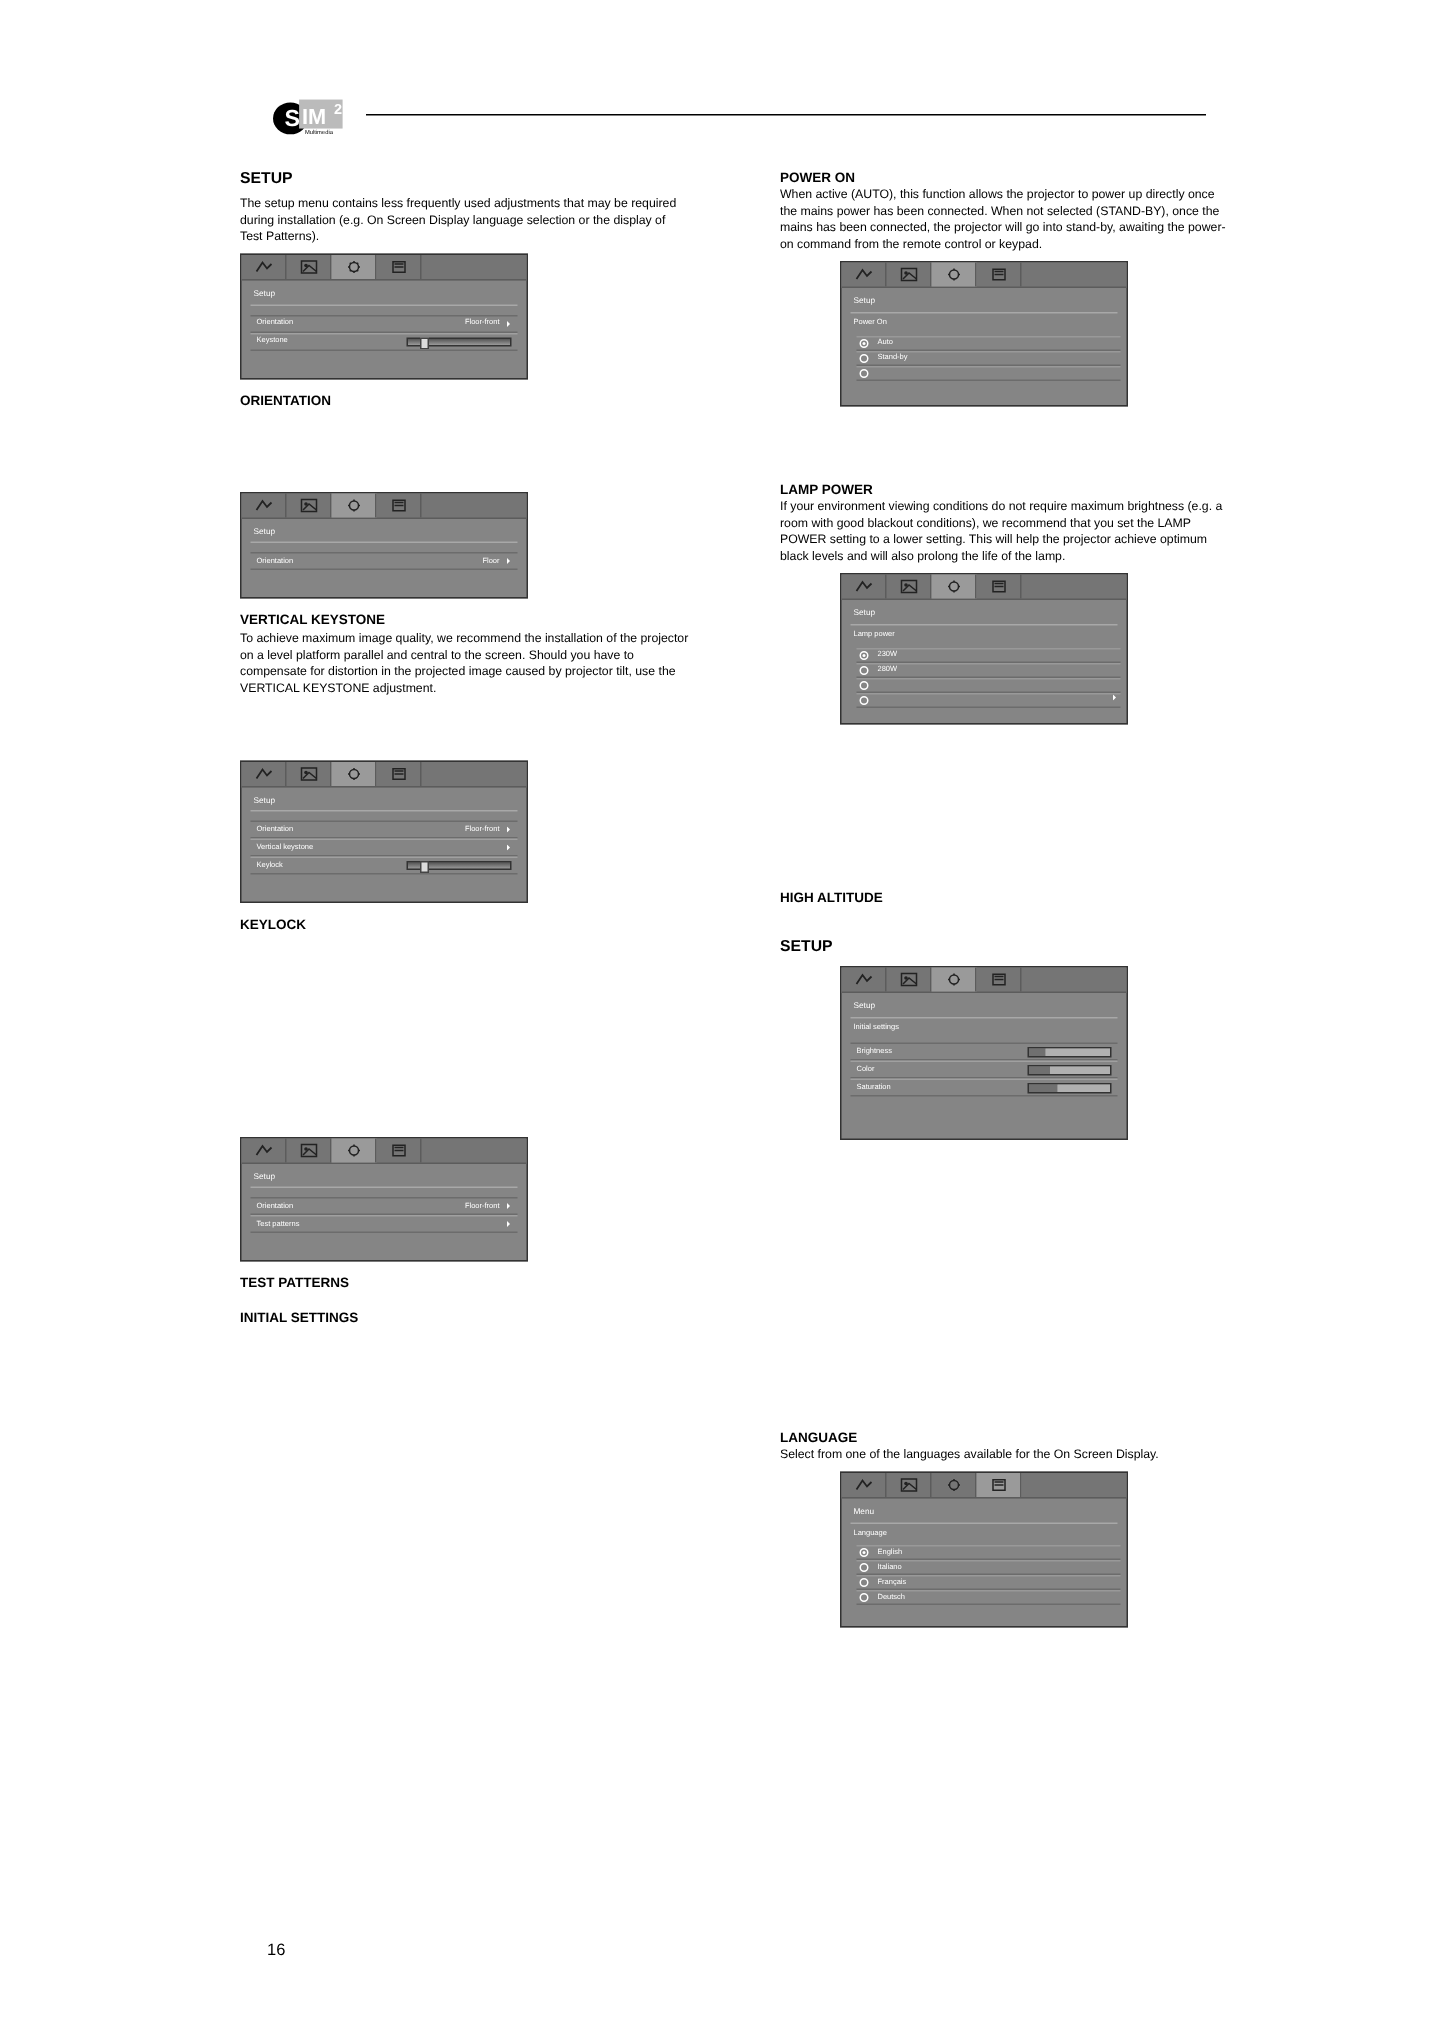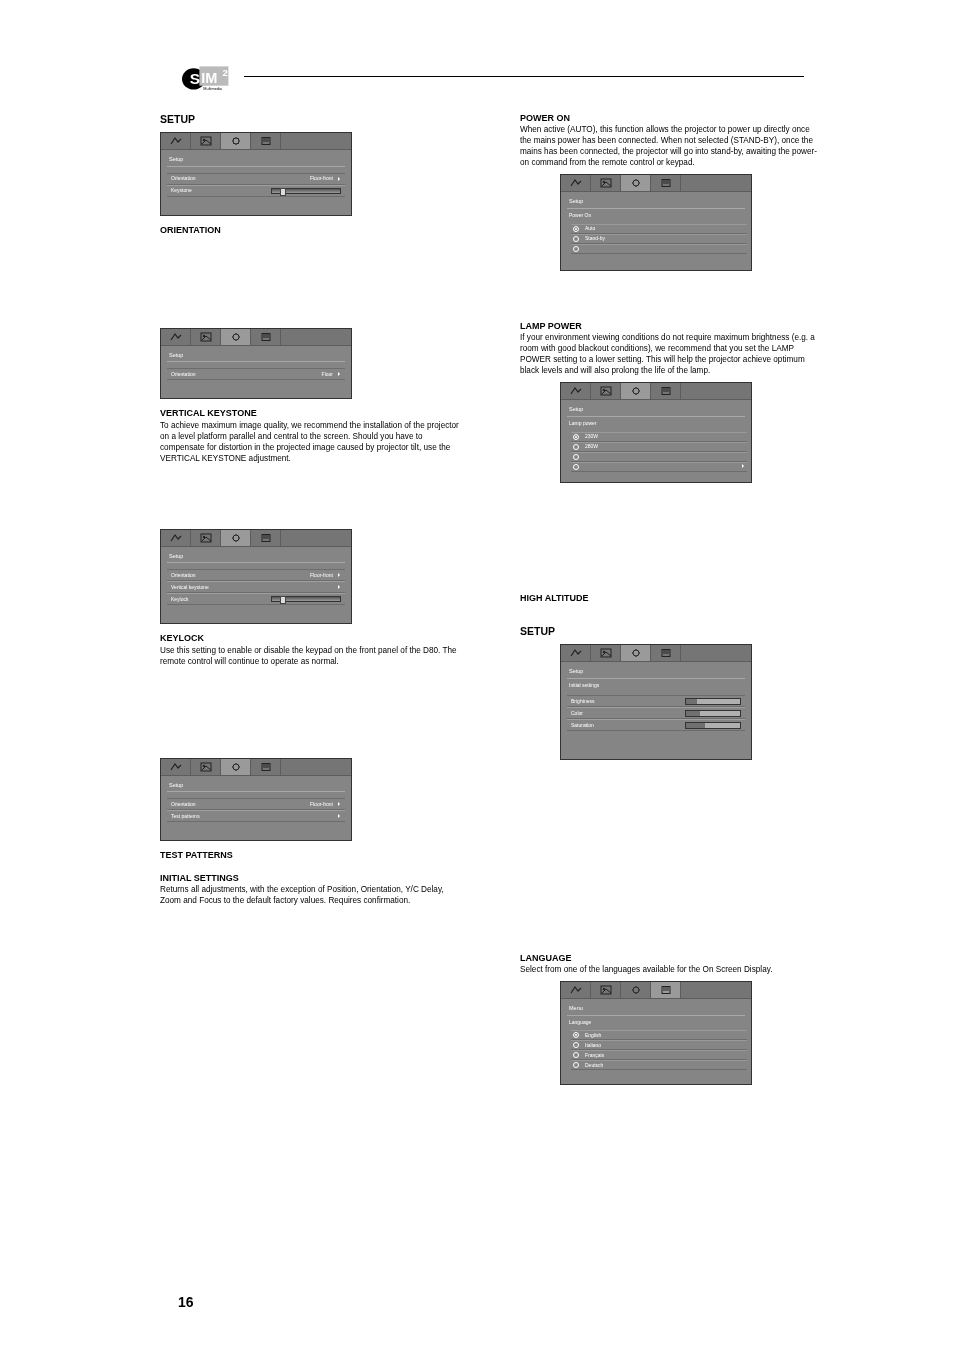--- a/index.html
+++ b/index.html
@@ -23,22 +23,22 @@
     top: 62px;
     left: 182px;
     width: 58px;
     height: 30px;
   }
   .logo svg { width: 100%; height: 100%; }
   .page-num {
     position: absolute;
     top: 1294px;
     left: 178px;
-    font-size: 14px;
-    font-weight: bold;
+    font-size: 11px;
+    font-weight: normal;
   }
   .col {
     position: absolute;
     width: 300px;
     font-size: 8.2px;
     line-height: 1.35;
   }
   .col-left { left: 160px; }
   .col-right { left: 520px; }
   .section-title {
@@ -169,21 +169,21 @@
     padding-left: 2px;
   }
   .radio-row .arrow-side {
     margin-left: auto;
     margin-right: 2px;
   }
 
   
   .b1 { top: 112px; }
   .b2 { top: 322px; }
-  .b3 { top: 523px; }
+  .b3 { top: 501px; }
   .b4 { top: 752px; }
   .b5r { top: 112px; }
   .b6r { top: 320px; }
   .b7r { top: 592px; }
   .b8r { top: 892px; }
 </style>
 </head>
 <body>
 
 <div class="logo">
@@ -193,20 +193,21 @@
   <text x="8" y="22" font-family="Arial" font-weight="bold" font-size="16" fill="#fff">S</text>
   <text x="20" y="21" font-family="Arial" font-weight="bold" font-size="15" fill="#fff">IM</text>
   <text x="42" y="14" font-family="Arial" font-weight="bold" font-size="10" fill="#fff">2</text>
   <text x="22" y="28" font-family="Arial" font-size="4" fill="#000">Multimedia</text>
 </svg>
 </div>
 <div class="header-line"></div>
 
 <div class="col col-left b1">
   <div class="section-title">SETUP</div>
+  <div class="para">The setup menu contains less frequently used adjustments that may be required during installation (e.g. On Screen Display language selection or the display of Test Patterns).</div>
 
   <div class="osd">
     <div class="osd-tabs">
       <div class="osd-tab">
           <svg viewBox="0 0 12 10">
             <path d="M1 8 L5 2 L8 6 L11 3" stroke="#222" stroke-width="1.2" fill="none"></path>
           </svg>
         </div>
       <div class="osd-tab">
           <svg viewBox="0 0 12 10">
@@ -352,21 +353,20 @@
       </div>
       <div class="osd-row">
         <span class="label">Keylock</span>
         <span class="slider">
             <span class="thumb" style="left:8px;"></span>
           </span>
       </div>
     </div>
   </div>
   <div class="topic">KEYLOCK</div>
-  <div class="para">Use this setting to enable or disable the keypad on the front panel of the D80. The remote control will continue to operate as normal.</div>
 </div>
 
 <div class="col col-left b4">
 
   <div class="osd">
     <div class="osd-tabs">
       <div class="osd-tab">
           <svg viewBox="0 0 12 10">
             <path d="M1 8 L5 2 L8 6 L11 3" stroke="#222" stroke-width="1.2" fill="none"></path>
           </svg>
@@ -410,21 +410,20 @@
             <svg viewBox="0 0 4 4">
               <path d="M1 0 L3 2 L1 4" fill="#fff"></path>
             </svg>
           </span>
       </div>
     </div>
   </div>
   <div class="topic">TEST PATTERNS</div>
   <div style="height:10px"></div>
   <div class="topic">INITIAL SETTINGS</div>
-  <div class="para">Returns all adjustments, with the exception of Position, Orientation, Y/C Delay, Zoom and Focus to the default factory values. Requires confirmation.</div>
 </div>
 
 <div class="col col-right b5r">
   <div class="topic">POWER ON</div>
   <div class="para" style="margin-bottom:4px">When active (AUTO), this function allows the projector to power up directly once the mains power has been connected. When not selected (STAND-BY), once the mains has been connected, the projector will go into stand-by, awaiting the power-on command from the remote control or keypad.</div>
 
   <div class="osd" style="margin-left:40px">
     <div class="osd-tabs">
       <div class="osd-tab">
           <svg viewBox="0 0 12 10">

